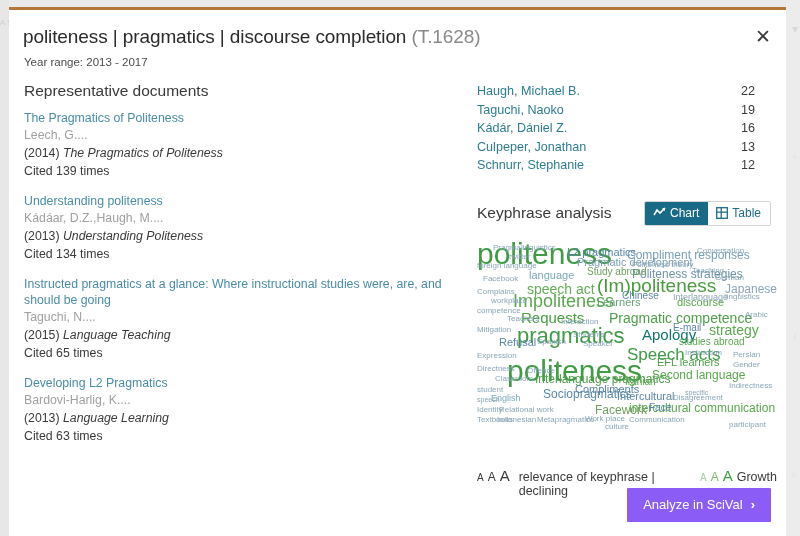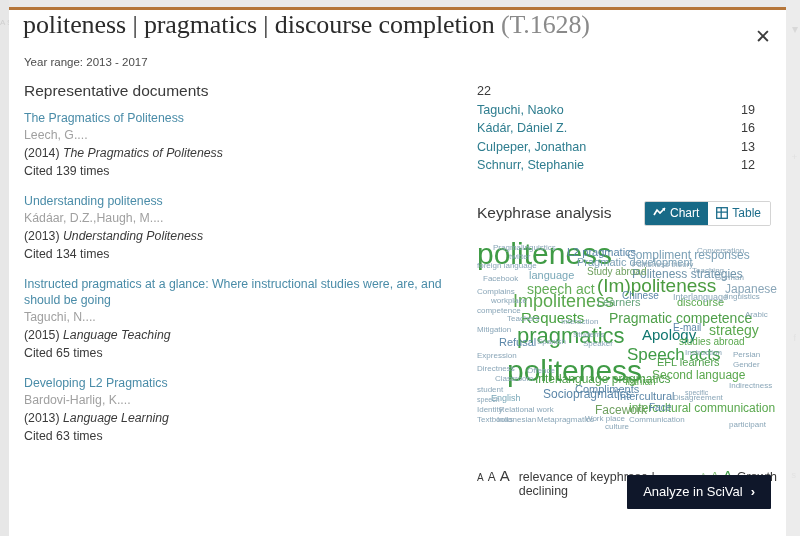--- a/index.html
+++ b/index.html
@@ -43,24 +43,23 @@
 
   .close-btn{
     position:absolute;right:10px;top:13px;width:26px;height:26px;
     display:flex;align-items:center;justify-content:center;
     color:#3c3c3c;font-size:19px;line-height:1;cursor:pointer;
     background:transparent;border:0;padding:0;
     font-family:"Liberation Sans", sans-serif;
   }
 
   .title{
-    position:absolute;left:14px;top:0;
-    font-size:26px;color:#2b2b2b;font-weight:400;letter-spacing:-0.1px;
+    position:absolute;left:14px;top:16px;
+    font-size:19px;color:#2b2b2b;font-weight:400;letter-spacing:-0.1px;
     white-space:nowrap;
-    font-family:Liberation Serif, serif;
   }
   .title .tid{color:#8a8a8a;}
   .subtitle{
     position:absolute;left:15px;top:46px;
     font-size:11.5px;color:#4b4b4b;
   }
 
   .col-left{position:absolute;left:15px;top:72px;width:440px;}
   .col-right{position:absolute;left:468px;top:72px;width:300px;}
 
@@ -126,22 +125,22 @@
   }
   .legend .a-sm{font-size:10px;}
   .legend .a-md{font-size:12px;}
   .legend .a-lg{font-size:15px;}
   .legend .g1{color:#a8cfa0;}
   .legend .g2{color:#7cbb6f;}
   .legend .g3{color:#3f9b45;}
   .legend .lbl{margin-left:5px;}
 
   .scival{
-    position:absolute;right:15px;bottom:27px;
-    background:#0f172a;color:#ffffff;border:0;cursor:pointer;
+    position:absolute;right:15px;bottom:14px;
+    background:#8b5cf6;color:#ffffff;border:0;cursor:pointer;
     font-family:"Liberation Sans", sans-serif;
     font-size:13px;padding:9px 16px 10px 16px;
     display:flex;align-items:center;gap:8px;border-radius:1px;
   }
   .scival .chev{font-size:13px;font-weight:700;}
 </style>
 </head>
 <body>
 
 <div class="page">
@@ -193,20 +192,21 @@
               <div class="doc-source">(2013) <i>Language Learning</i></div>
               <div class="doc-cited">Cited 63 times</div>
             </div>
           </div>
       </div>
 
       <div class="col-right">
 
         <div id="author-list">
             <div class="author-row">
+              <span class="author-name">Haugh, Michael B.</span>
               <span class="author-count">22</span>
             </div>
             <div class="author-row">
               <span class="author-name">Taguchi, Naoko</span>
               <span class="author-count">19</span>
             </div>
             <div class="author-row">
               <span class="author-name">Kádár, Dániel Z.</span>
               <span class="author-count">16</span>
             </div>

